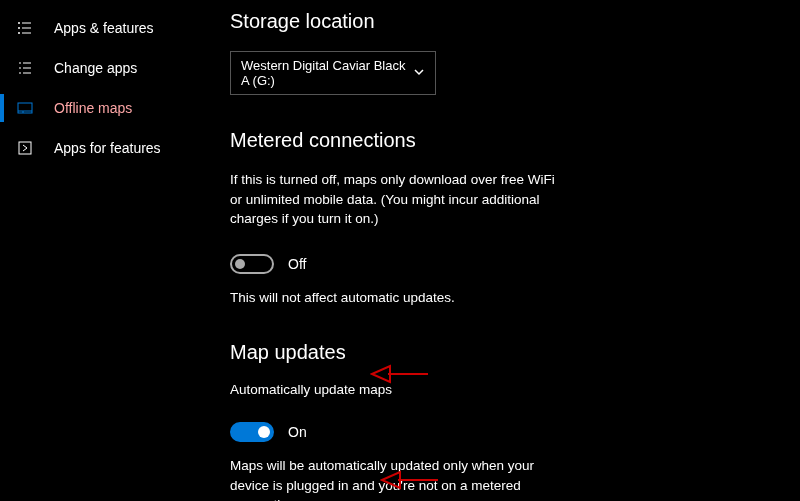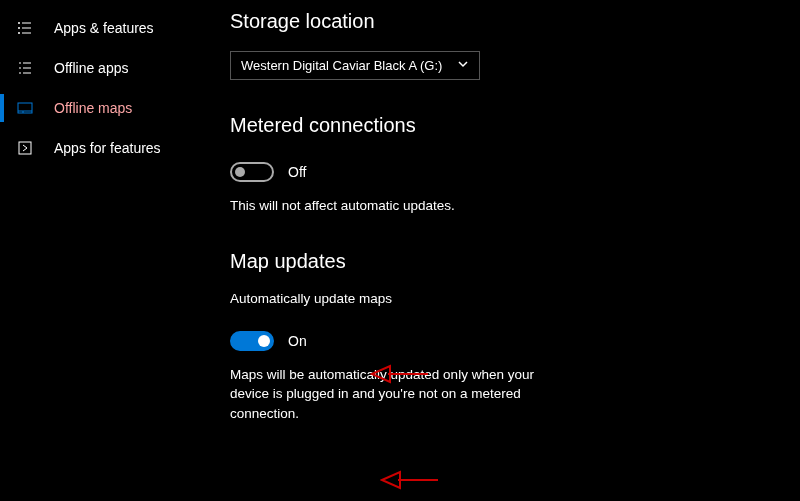--- a/index.html
+++ b/index.html
@@ -68,21 +68,21 @@
     color: #fff;
     margin-bottom: 10px;
   }
   .dropdown {
     display: flex;
     align-items: center;
     justify-content: space-between;
     border: 1px solid #555;
     background: #000;
     padding: 6px 10px;
-    width: 250px;
+    width: 206px;
     font-size: 13px;
     cursor: pointer;
   }
   .chev { width: 12px; height: 12px; }
   .body-text {
     font-size: 13.5px;
     line-height: 1.45;
     color: #fff;
     margin-bottom: 12px;
   }
@@ -149,21 +149,21 @@
       <span class="nav-icon">
         <svg viewBox="0 0 16 16" stroke="#fff" fill="none" stroke-width="1">
           <line x1="2" y1="3" x2="4" y2="3"></line>
             <line x1="6" y1="3" x2="14" y2="3"></line>
           <line x1="2" y1="8" x2="4" y2="8"></line>
             <line x1="6" y1="8" x2="14" y2="8"></line>
           <line x1="2" y1="13" x2="4" y2="13"></line>
             <line x1="6" y1="13" x2="14" y2="13"></line>
         </svg>
       </span>
-      <span class="nav-label">Offline apps</span>
+      <span class="nav-label">Change apps</span>
     </div>
 
     <div class="nav-item selected">
       <span class="nav-icon">
         <svg viewBox="0 0 16 16" stroke="#0078d7" fill="none" stroke-width="1">
           <rect x="1" y="3" width="14" height="10"></rect>
           <line x1="1" y1="11" x2="15" y2="11"></line>
           <line x1="6" y1="11" x2="6" y2="13"></line>
         </svg>
       </span>
@@ -191,20 +191,21 @@
         <span>
           <svg class="chev" viewBox="0 0 12 12" stroke="#fff" fill="none" stroke-width="1.5">
             <polyline points="2,4 6,8 10,4"></polyline>
           </svg>
         </span>
       </div>
     </div>
 
     <div class="section">
       <div class="section-title">Metered connections</div>
+      <div class="body-text">If this is turned off, maps only download over free WiFi or unlimited mobile data. (You might incur additional charges if you turn it on.)</div>
       <div class="toggle-row">
         <div class="toggle off">
             <div class="knob"></div>
           </div>
         <span class="toggle-label">Off</span>
       </div>
       <div class="body-text">This will not affect automatic updates.</div>
     </div>
 
     <div class="section" style="margin-bottom:10px;">

